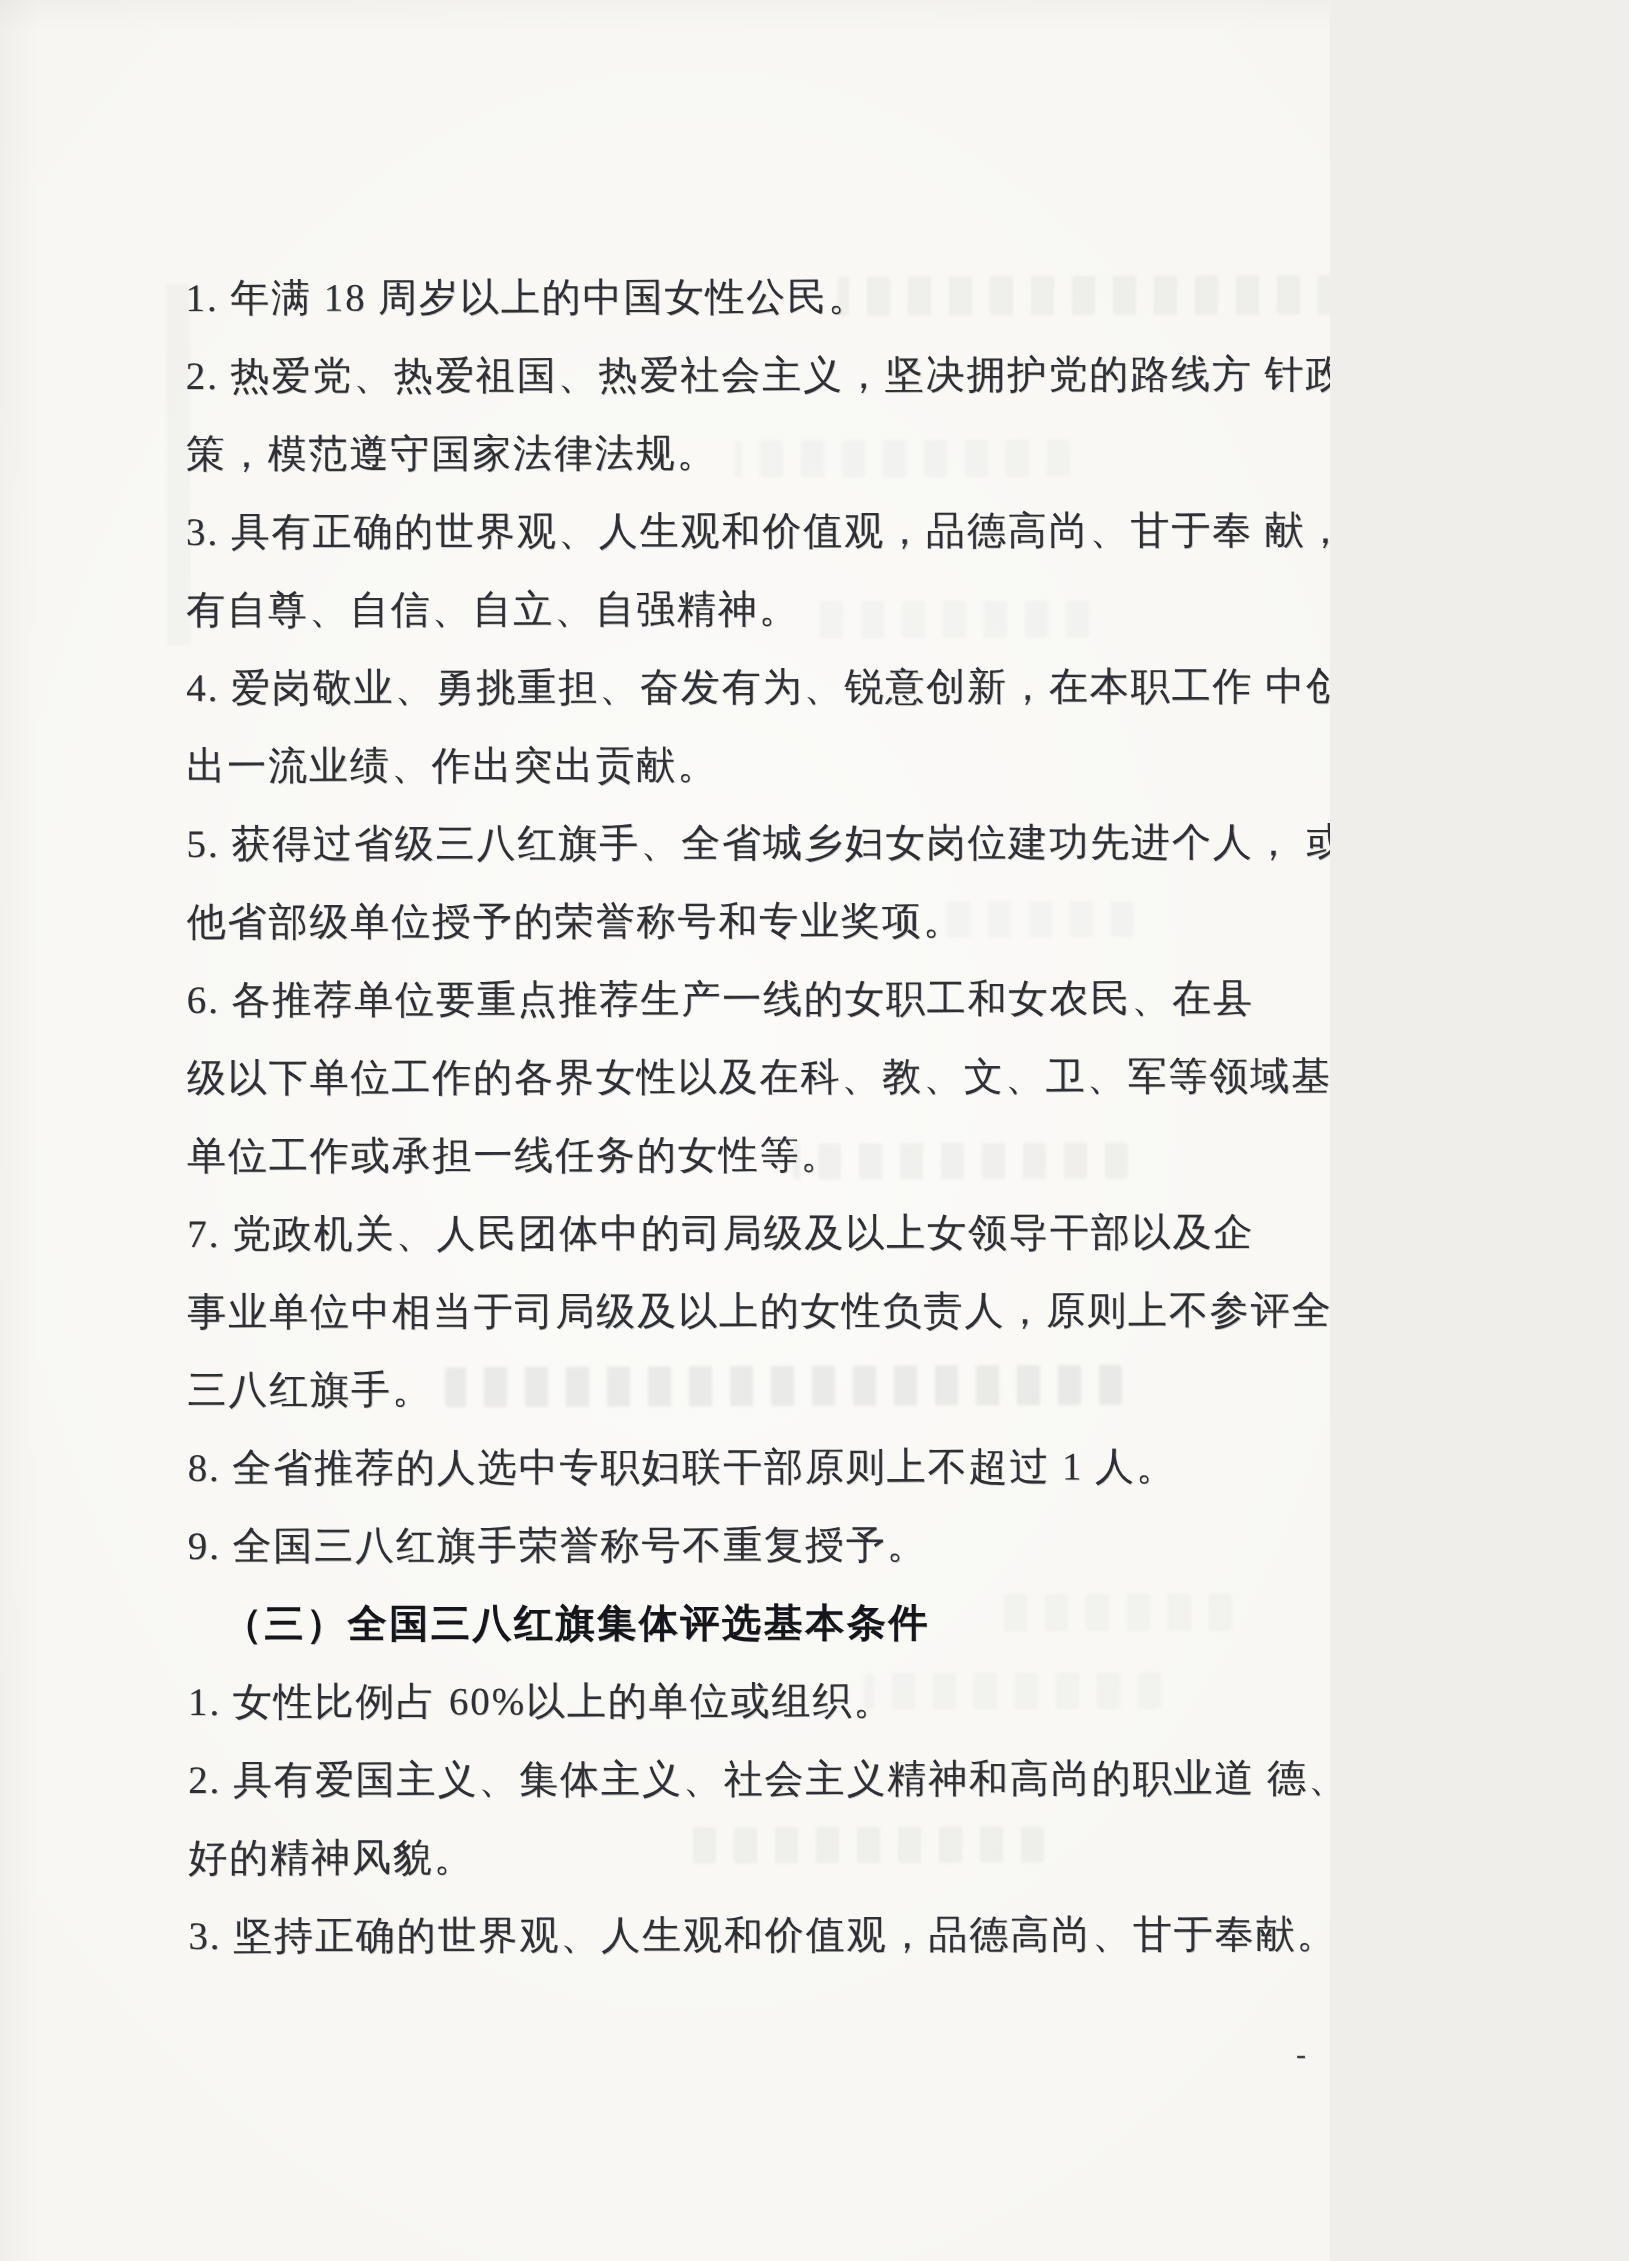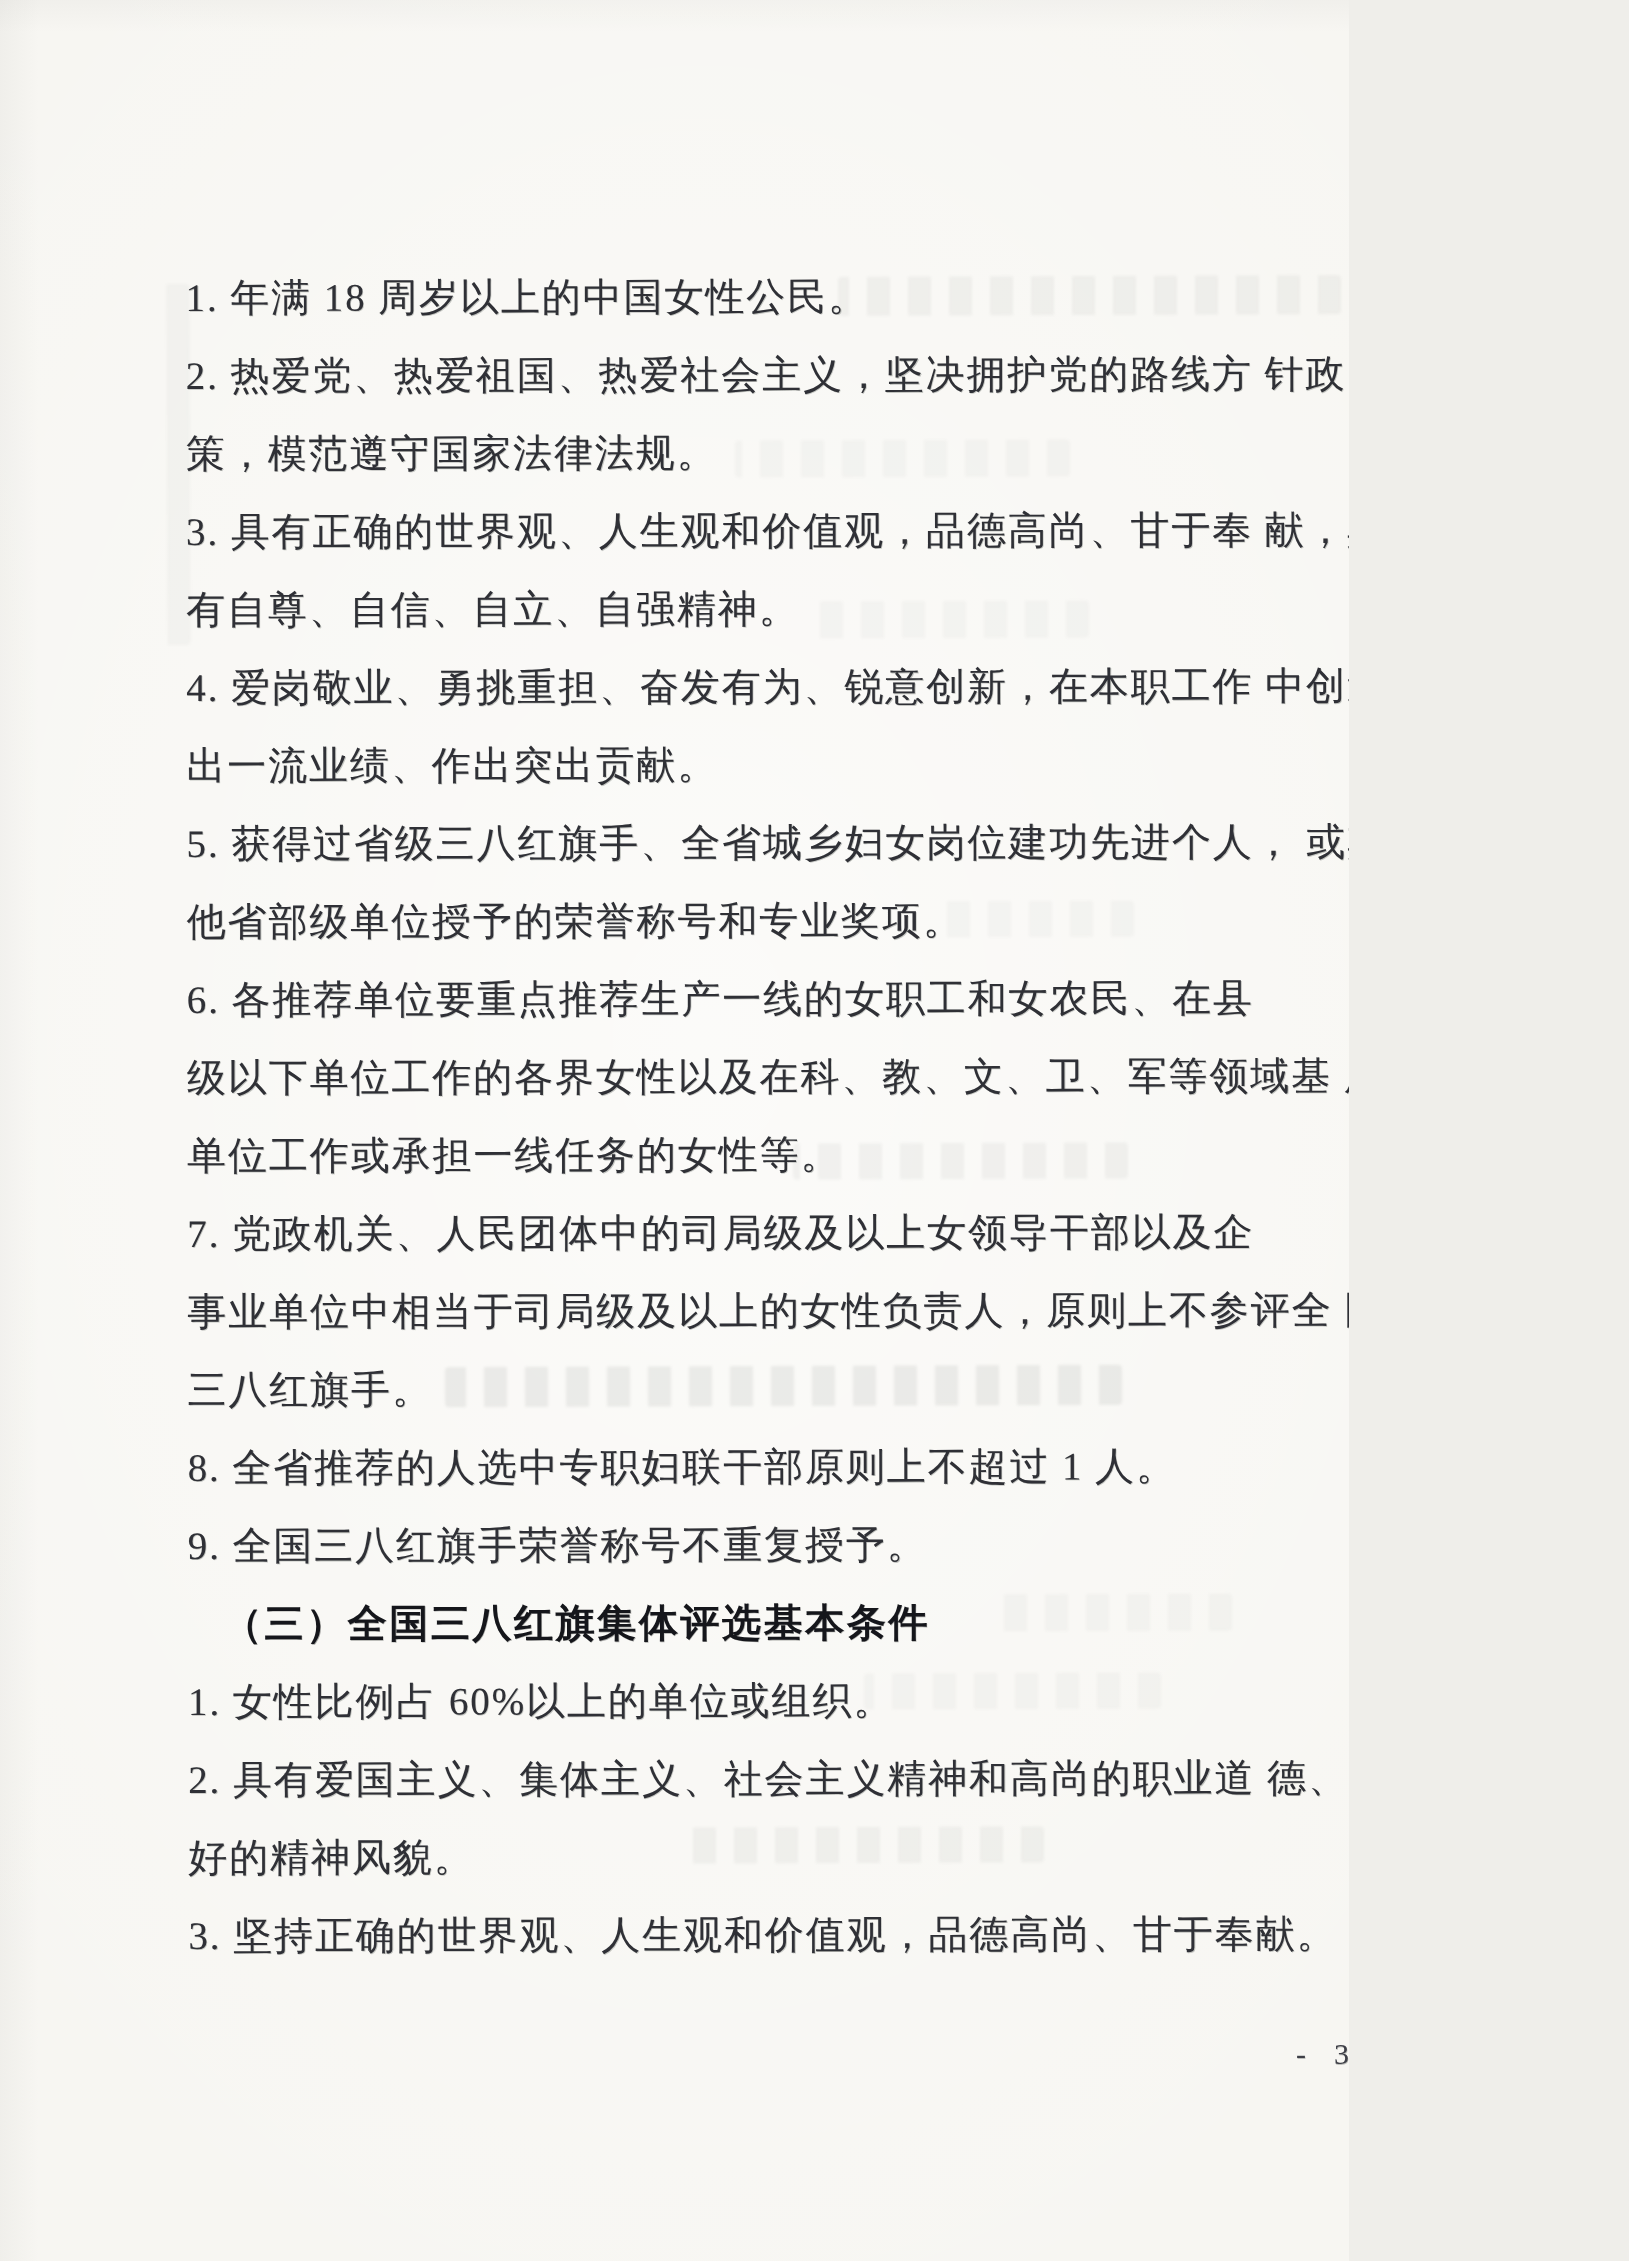--- a/index.html
+++ b/index.html
@@ -16,21 +16,20 @@
   .page {
     position: relative;
     width: 1330px;
     height: 2261px;
     background:
       radial-gradient(ellipse 1419px 1999px at 52% 46%, rgba(255,255,255,0.55) 0%, rgba(255,255,255,0) 70%),
       linear-gradient(90deg, rgba(120,120,115,0.06) 0px, rgba(120,120,115,0) 39px),
       linear-gradient(180deg, rgba(120,120,115,0.05) 0px, rgba(120,120,115,0) 32px),
       #f7f6f2;
     overflow: hidden;
-    padding-left: 19px;
   }
   
   .ghost {
     position: absolute;
     background: repeating-linear-gradient(90deg,
       rgba(100,106,102,0.75) 0px, rgba(100,106,102,0.75) 23px,
       rgba(100,106,102,0) 23px, rgba(100,106,102,0) 41px);
     opacity: 0.09;
     filter: blur(1.6px);
     transform: scaleX(-1) rotate(0.2deg);

